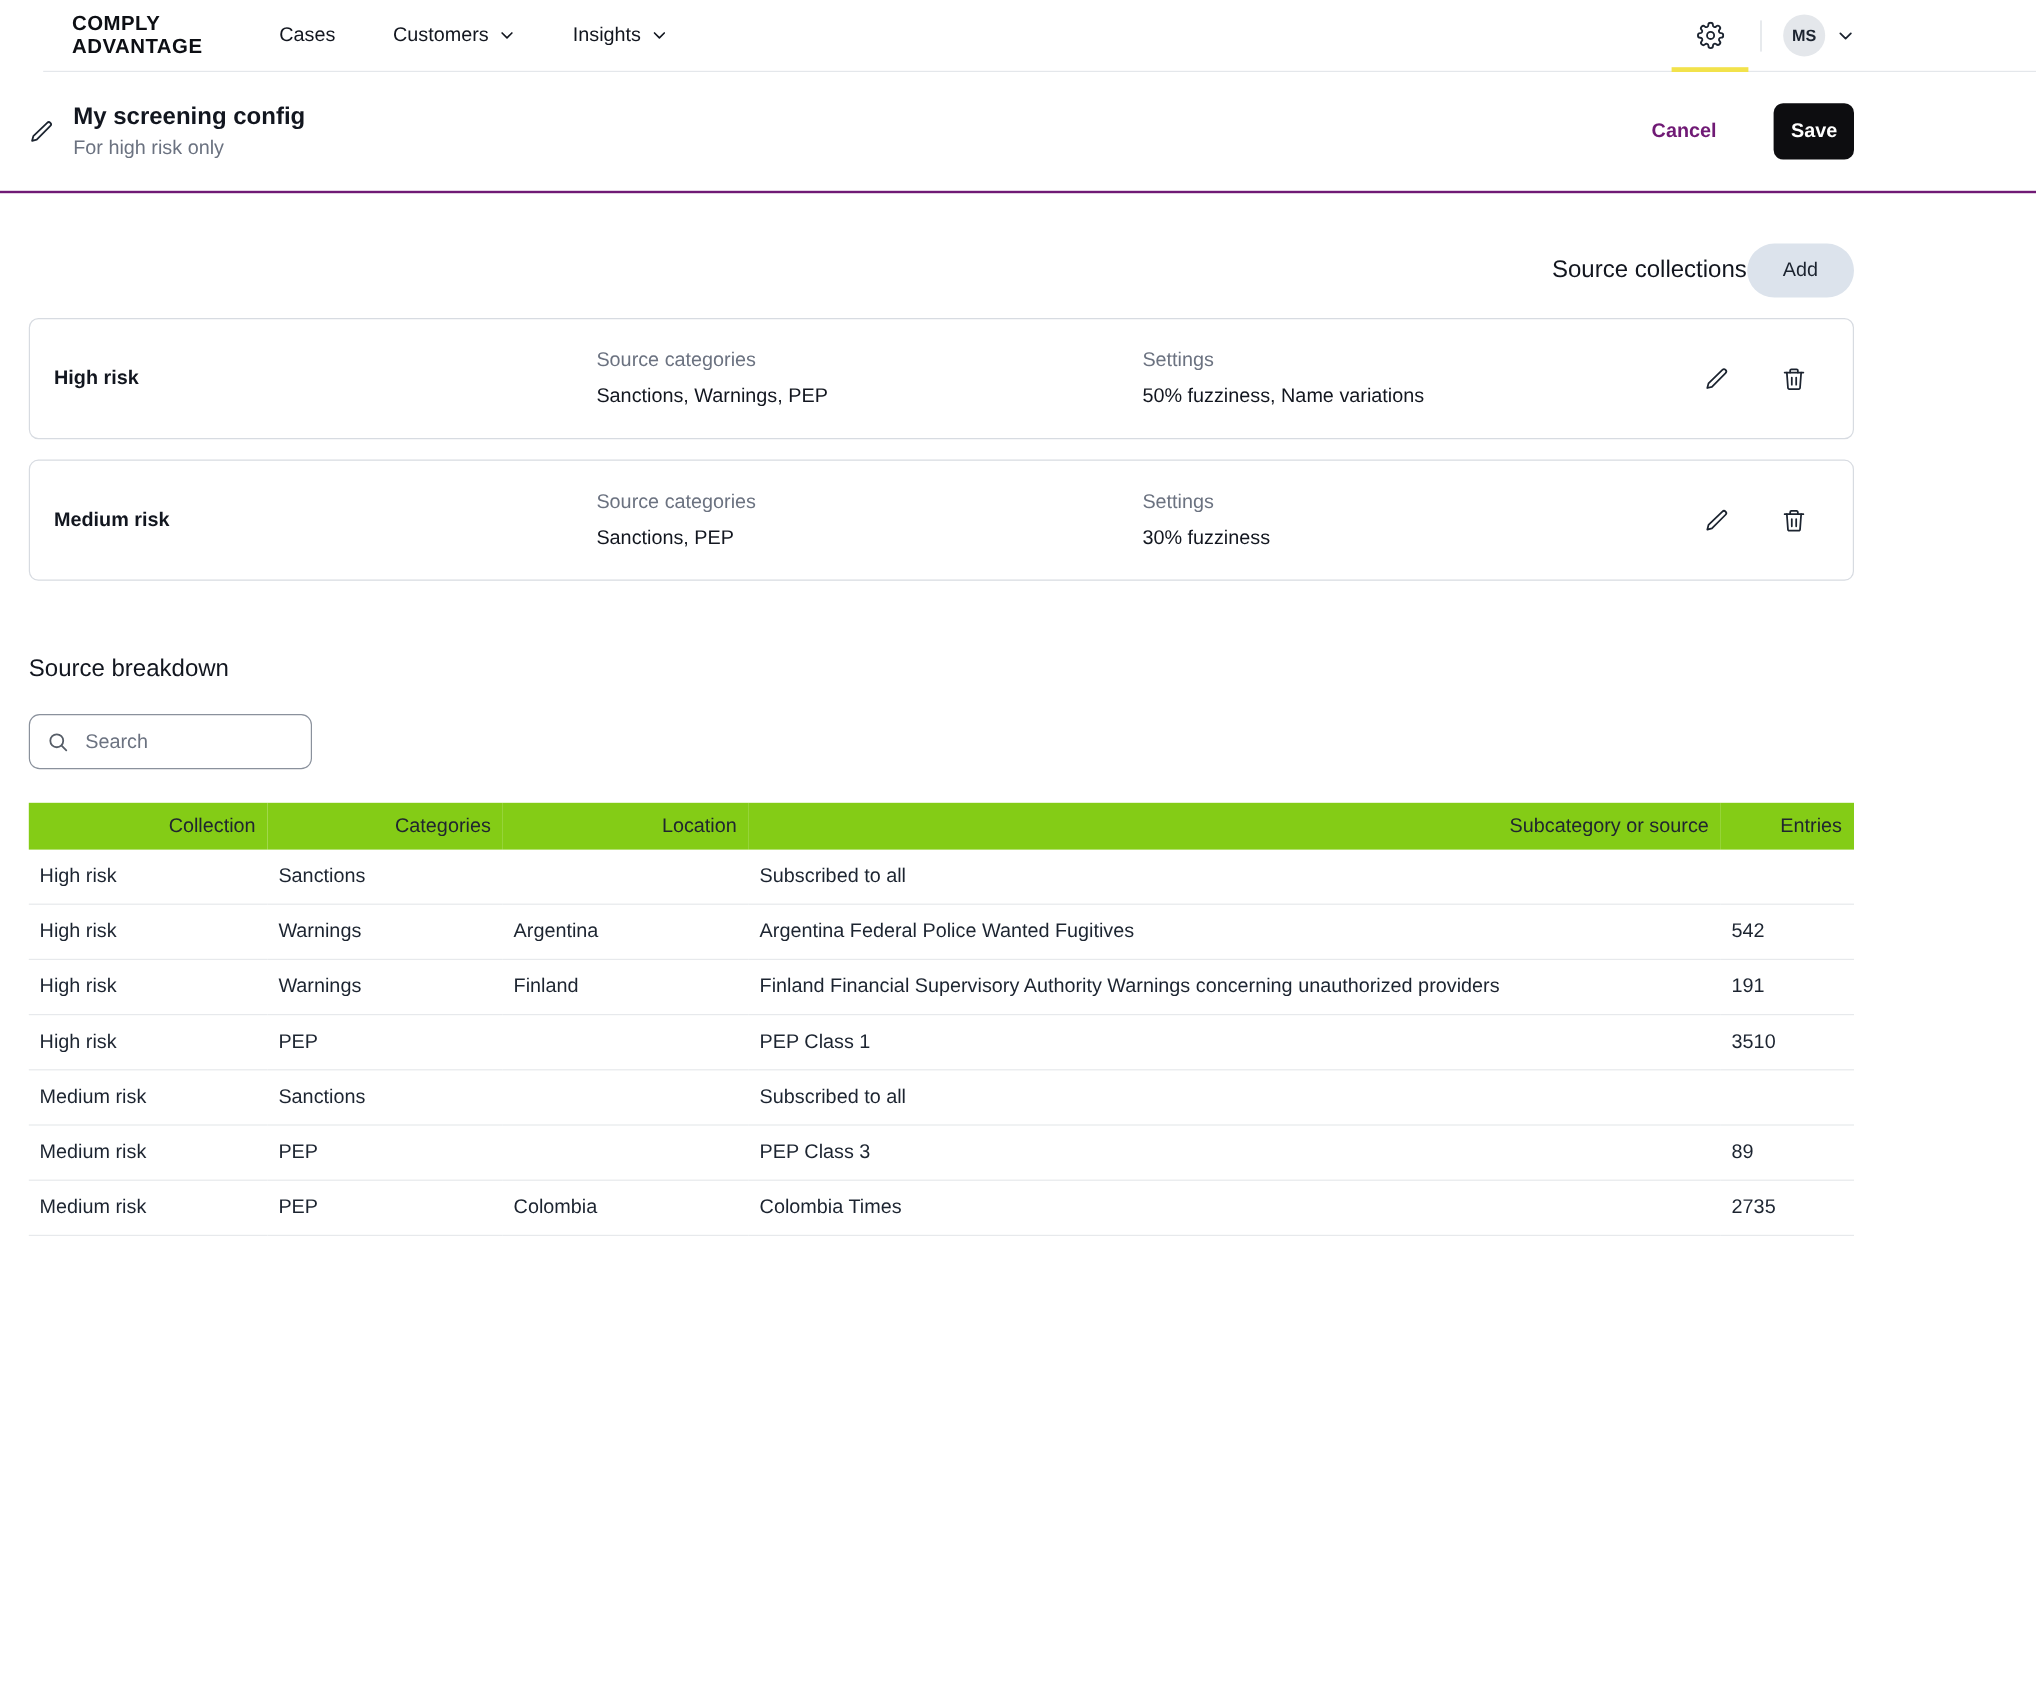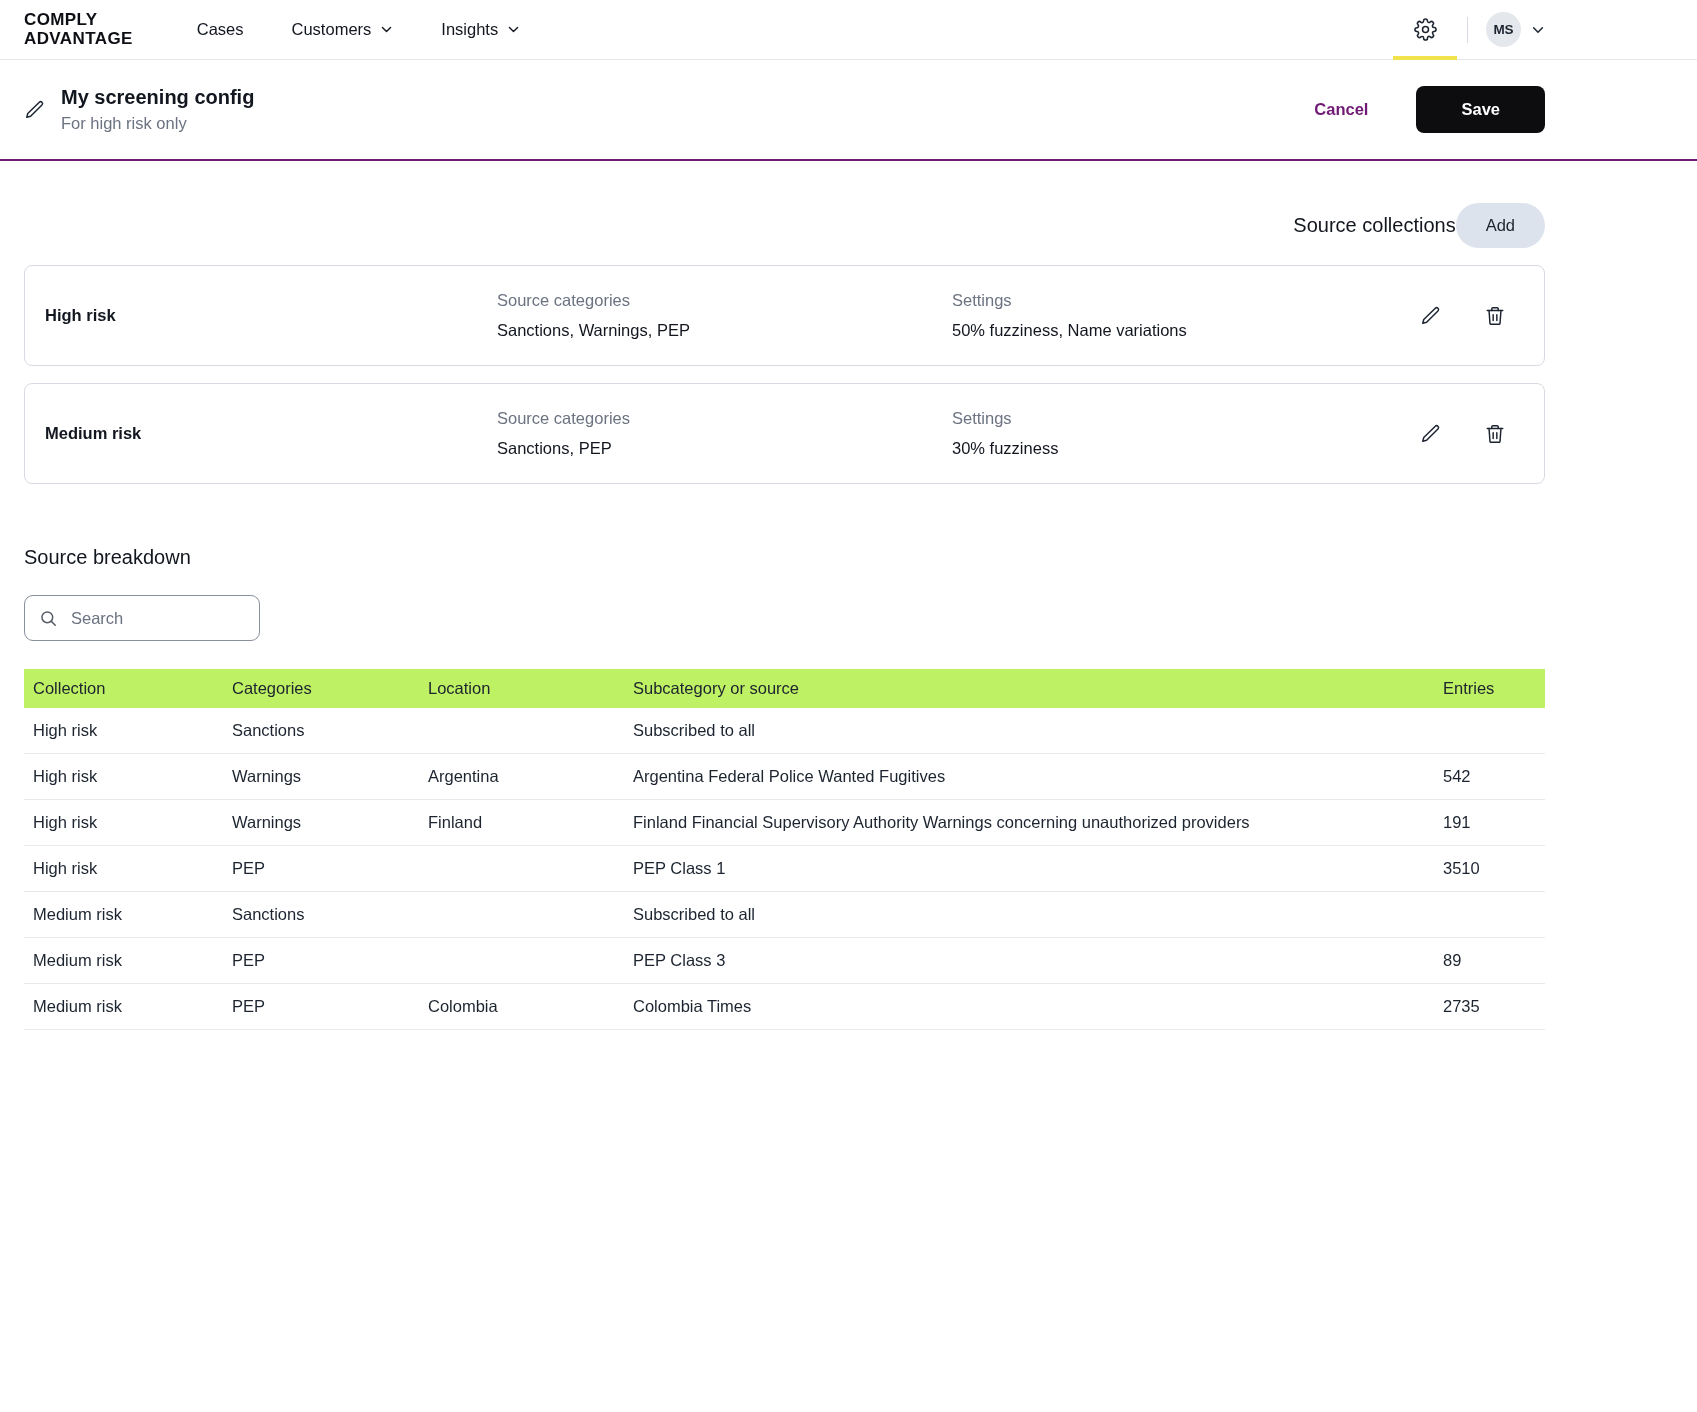--- a/index.html
+++ b/index.html
@@ -12,20 +12,21 @@
   }
   .wrap { padding-left: 24px; padding-right: 152px; }
 
   
   .topnav {
     height: 60px;
     border-bottom: 1px solid #e4e7eb;
     display: flex;
     align-items: center;
     position: relative;
+    margin-left: 36px;
   }
   .brand {
     font-weight: 800;
     font-size: 17px;
     line-height: 1.1;
     letter-spacing: 0.4px;
     color: #0d0f14;
     text-transform: uppercase;
     cursor: default;
   }
@@ -107,21 +108,21 @@
     cursor: pointer;
     font-family: inherit;
   }
   .save-btn {
     background: #0d0d10;
     color: #ffffff;
     font-size: 16.5px;
     font-weight: 600;
     border: none;
     border-radius: 8px;
-    padding: 14px 45px;
+    padding: 14px 14px;
     cursor: pointer;
     font-family: inherit;
   }
 
   
   .section-head-row {
     display: flex;
     align-items: center;
     justify-content: flex-end;
     margin-top: 42px;
@@ -186,23 +187,23 @@
     width: 100%;
     border-collapse: collapse;
     font-size: 16.5px;
   }
   table.breakdown col.c1 { width: 199px; }
   table.breakdown col.c2 { width: 196px; }
   table.breakdown col.c3 { width: 205px; }
   table.breakdown col.c4 { width: auto; }
   table.breakdown col.c5 { width: 111px; }
   table.breakdown thead th {
-    background: #bef264;
+    background: #84cc16;
     font-weight: 400;
-    text-align: left;
+    text-align: right;
     color: #20262f;
     padding: 10px 10px 10px 9px;
   }
   table.breakdown tbody td {
     padding: 13px 10px 13px 9px;
     border-bottom: 1px solid #e7e9ec;
     color: #1c2430;
   }
 </style>
 </head>

